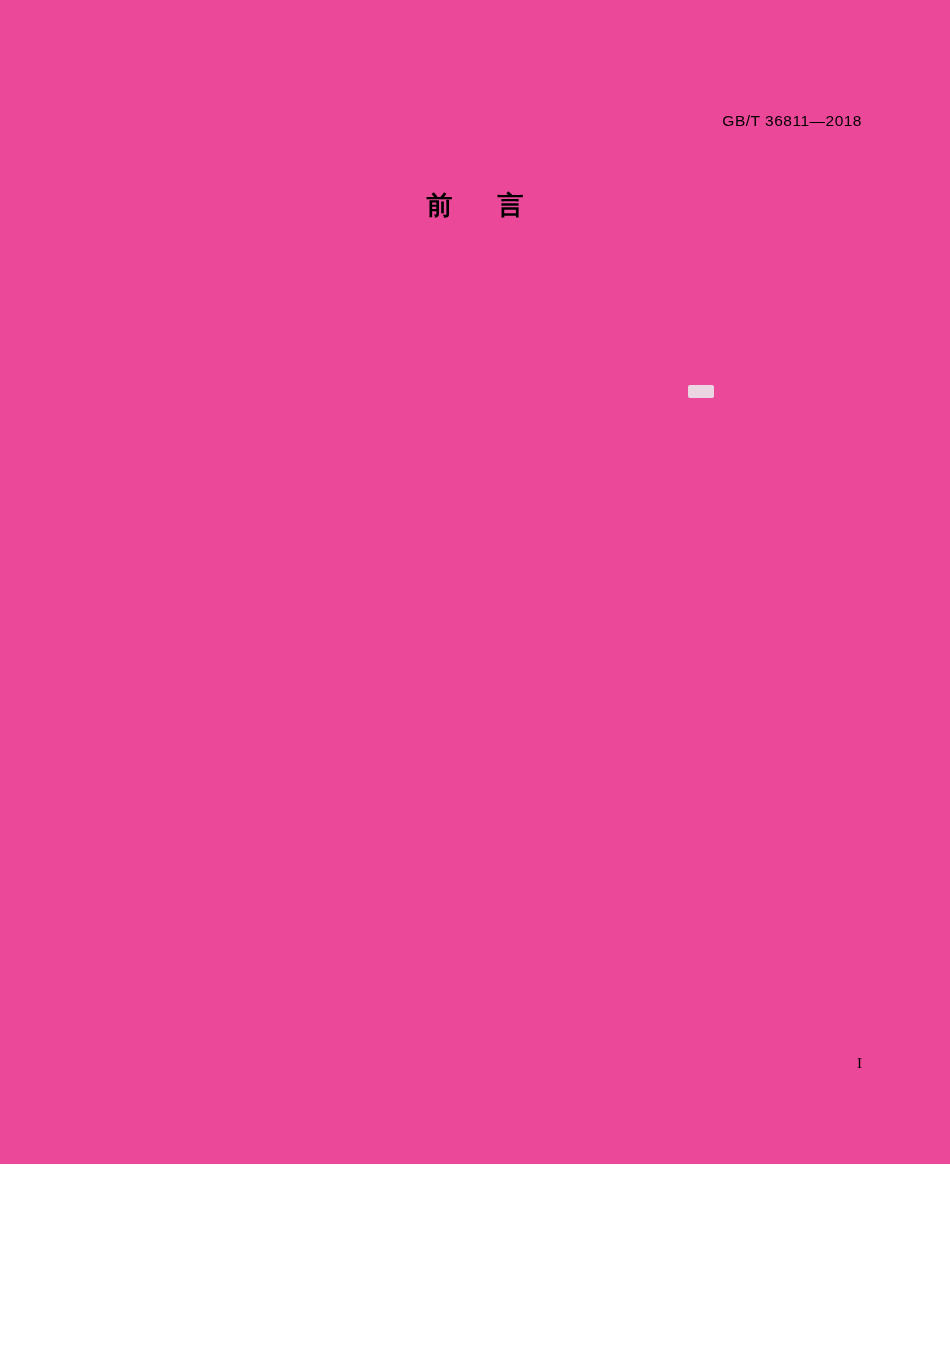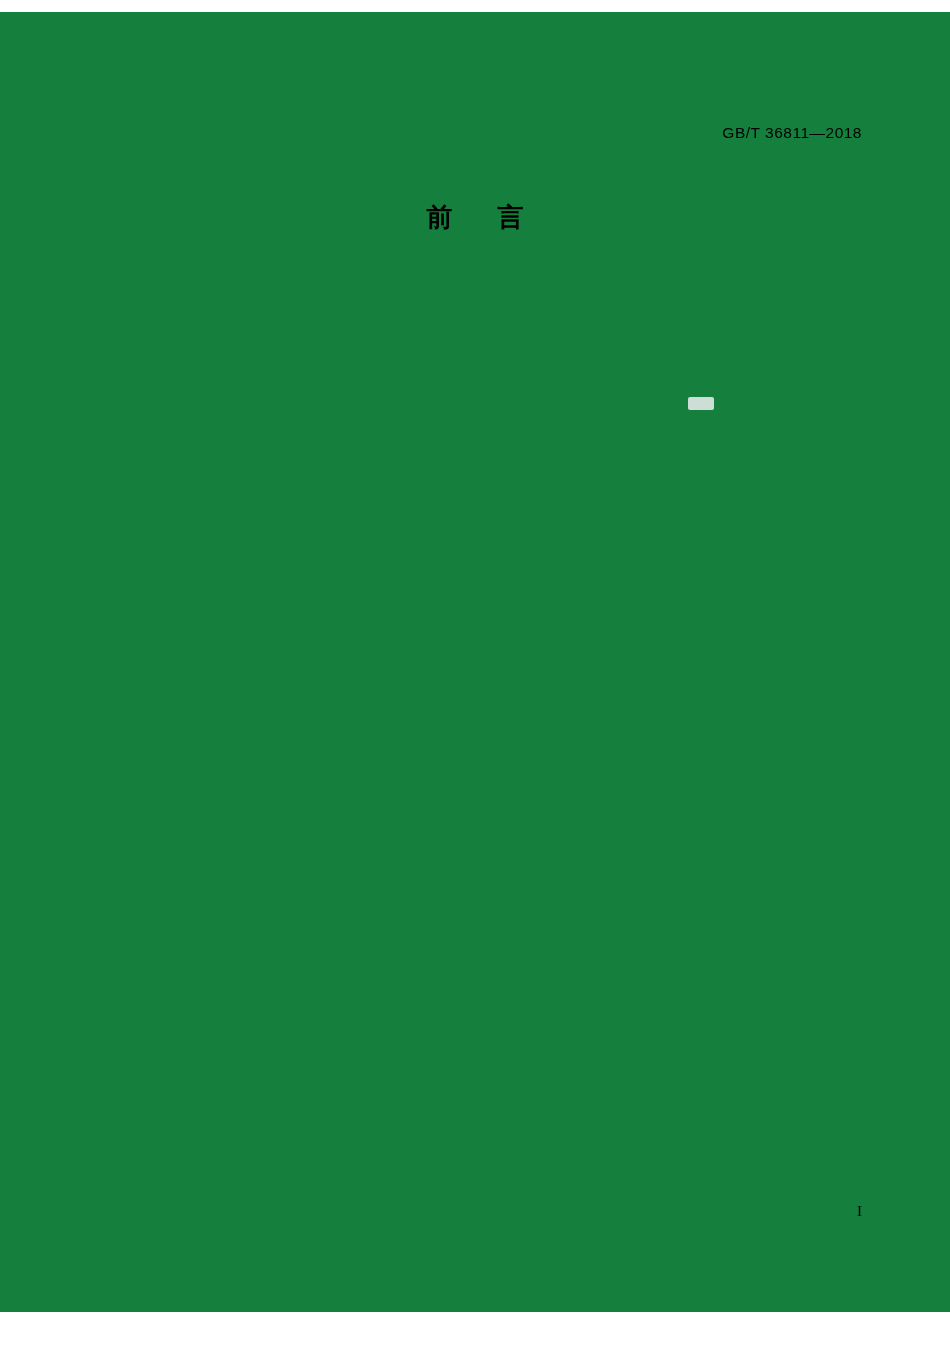--- a/index.html
+++ b/index.html
@@ -3,23 +3,23 @@
 <meta charset="utf-8">
 <style>
   html, body {
     margin: 0;
     padding: 0;
     background: #ffffff;
   }
   .page {
     position: relative;
     width: 950px;
-    height: 1300px;
-    background: #15803d;
-    margin: 12px auto;
+    height: 1164px;
+    background: #ec4899;
+    margin: 0 auto;
     overflow: hidden;
     font-family: "Liberation Serif", serif;
     color: #000000;
   }
   .header {
     position: absolute;
     top: 112px;
     right: 88px;
     font-family: "Liberation Sans", sans-serif;
     font-size: 15.5px;

